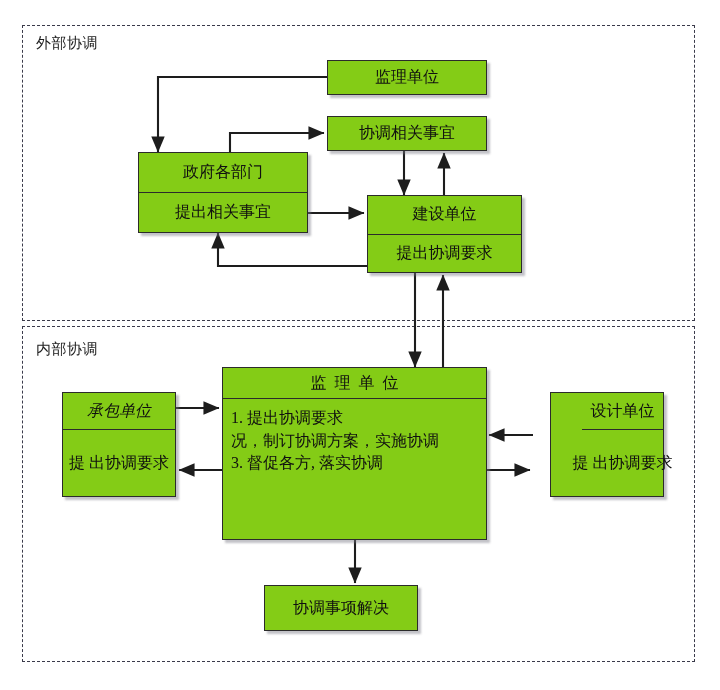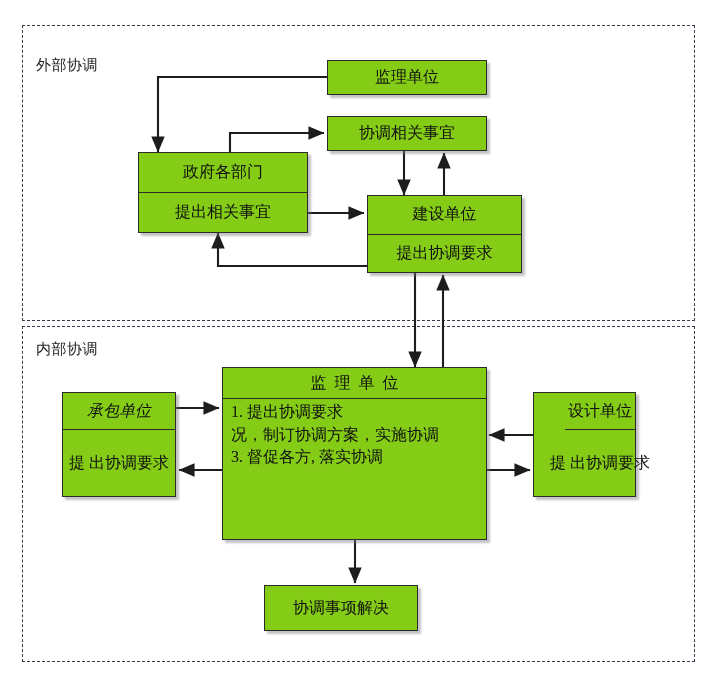--- a/index.html
+++ b/index.html
@@ -66,37 +66,37 @@
     line-height: 1.45;
   }
   .node .cell.stack span { display: block; }
   .node .cell.headline {
     letter-spacing: 8px;
     text-indent: 8px;
     flex: 0 0 30px;
   }
   .node .body-list {
     flex: 1;
-    padding: 2px 6px 4px 8px;
+    padding: 8px 6px 4px 8px;
     font-size: 16px;
     color: #101010;
     line-height: 1.42;
     text-align: left;
   }
   .node .body-list div { white-space: nowrap; }
 </style>
 </head>
 <body>
 
 <div id="canvas">
 
   <div class="region" style="left:22px; top:25px; width:673px; height:296px;"></div>
   <div class="region" style="left:22px; top:326px; width:673px; height:336px;"></div>
 
-  <div class="region-label" style="left:36px; top:56px;">外部协调</div>
+  <div class="region-label" style="left:36px; top:34px;">外部协调</div>
   <div class="region-label" style="left:36px; top:340px;">内部协调</div>
 
   <svg class="wires" viewBox="0 0 720 690">
     <defs>
       <marker id="ah" markerWidth="9" markerHeight="9" refX="7.4" refY="3.2" orient="auto" markerUnits="strokeWidth">
         <path d="M0,0 L7.6,3.2 L0,6.4 z" fill="#1d1d1d"></path>
       </marker>
     </defs>
     <g stroke="#1d1d1d" stroke-width="2.1" fill="none" marker-end="url(#ah)">
 
@@ -156,21 +156,21 @@
 
   <div class="node" style="left:222px; top:367px; width:265px; height:173px;">
     <div class="cell headline">监理单位</div>
     <div class="body-list divider-top" style="border-top:1.6px solid #2b2b2b;">
       <div>1. 提出协调要求</div>
       <div>况，制订协调方案，实施协调</div>
       <div>3. 督促各方, 落实协调</div>
     </div>
   </div>
 
-  <div class="node" style="left:533px; top:392px; width:103px; height:105px;padding-left:31px;">
+  <div class="node" style="left:550px; top:392px; width:114px; height:105px;padding-left:31px;">
     <div class="cell" style="flex:0 0 36px;">设计单位</div>
     <div class="cell divider-top stack">
       <span>提    出</span>
       <span>协调要求</span>
     </div>
   </div>
 
   <div class="node" style="left:264px; top:585px; width:154px; height:46px;">
     <div class="cell">协调事项解决</div>
   </div>

